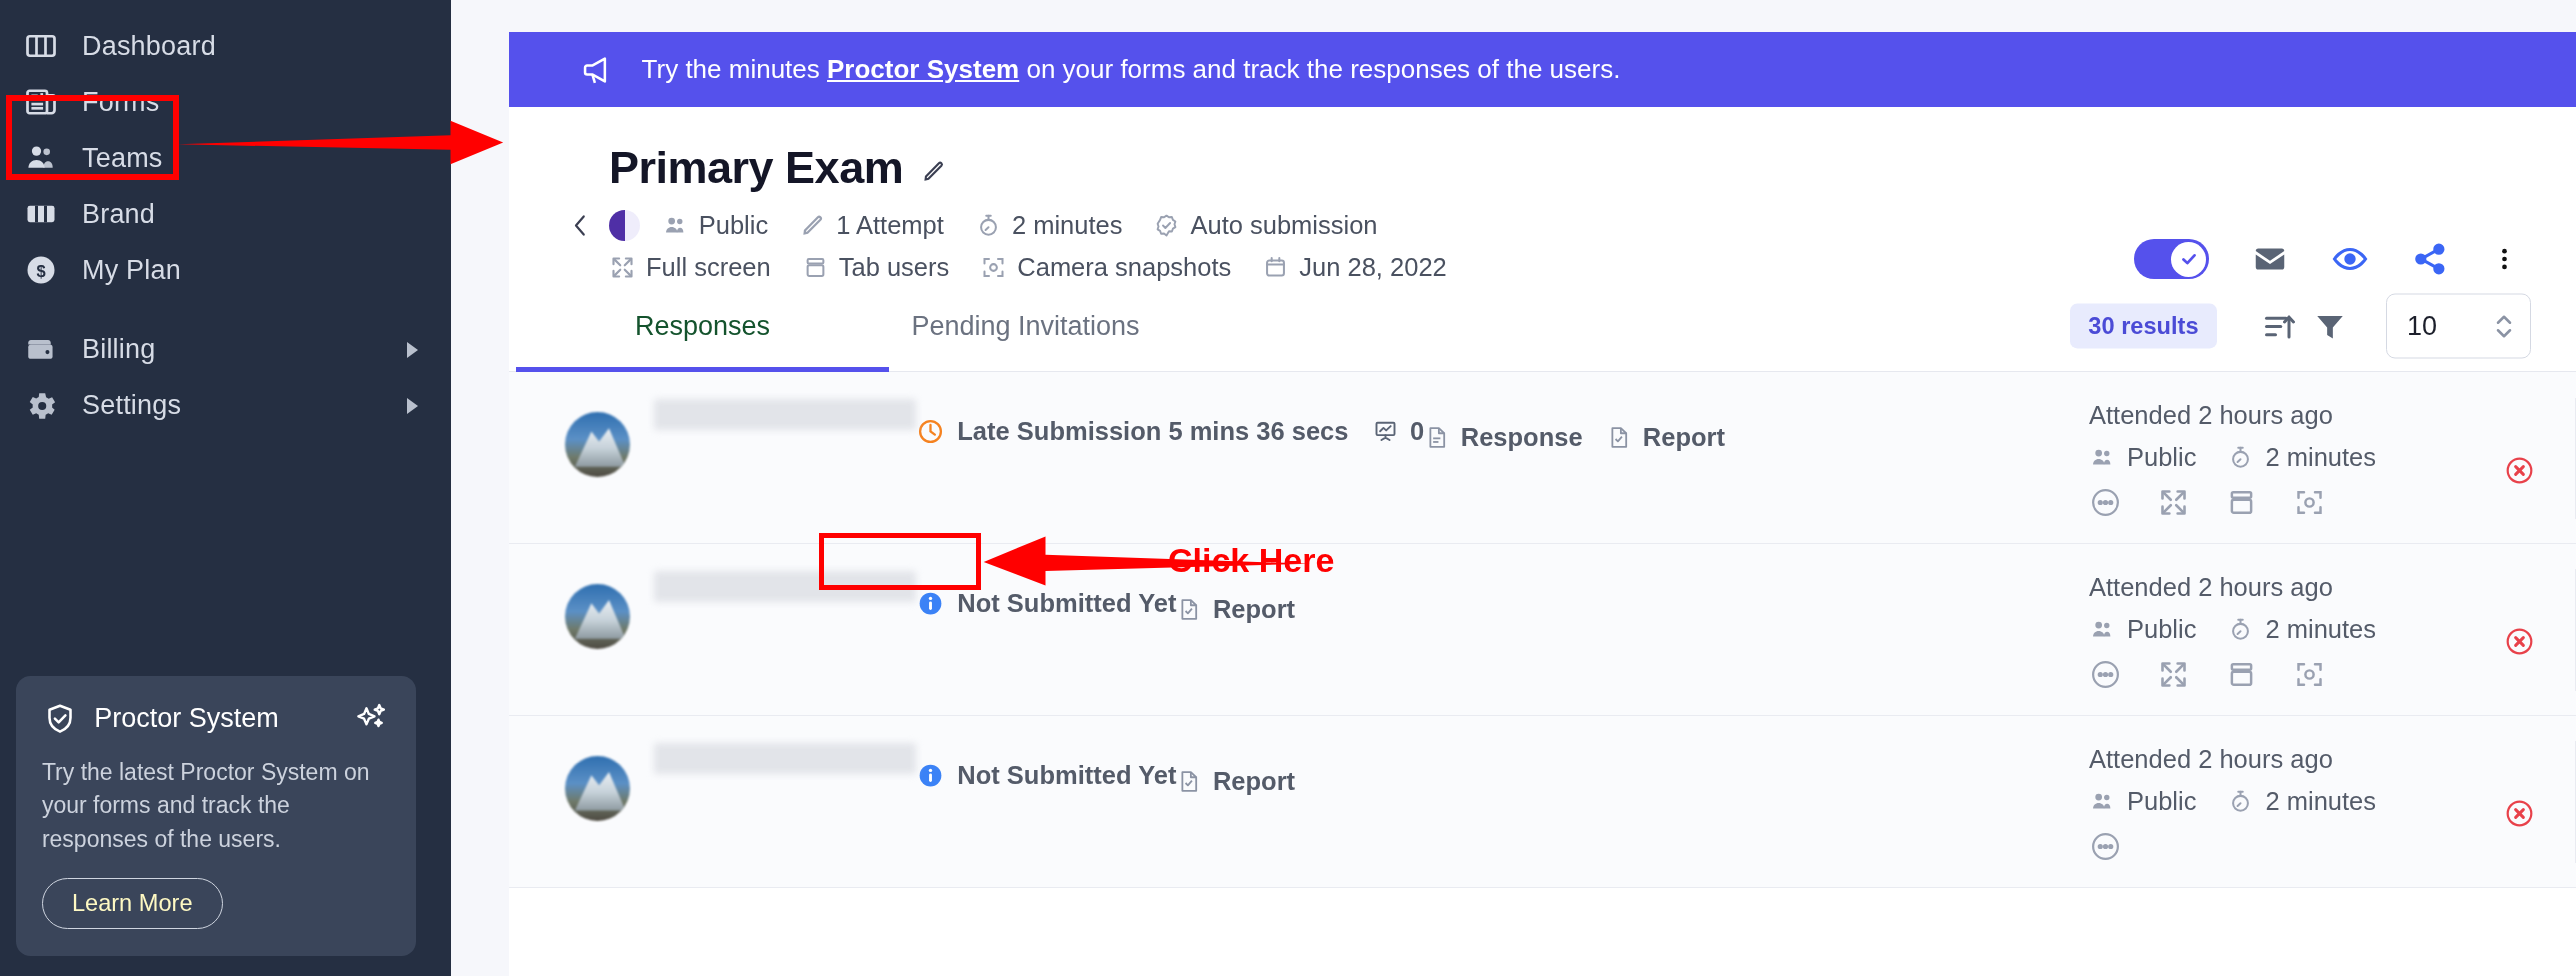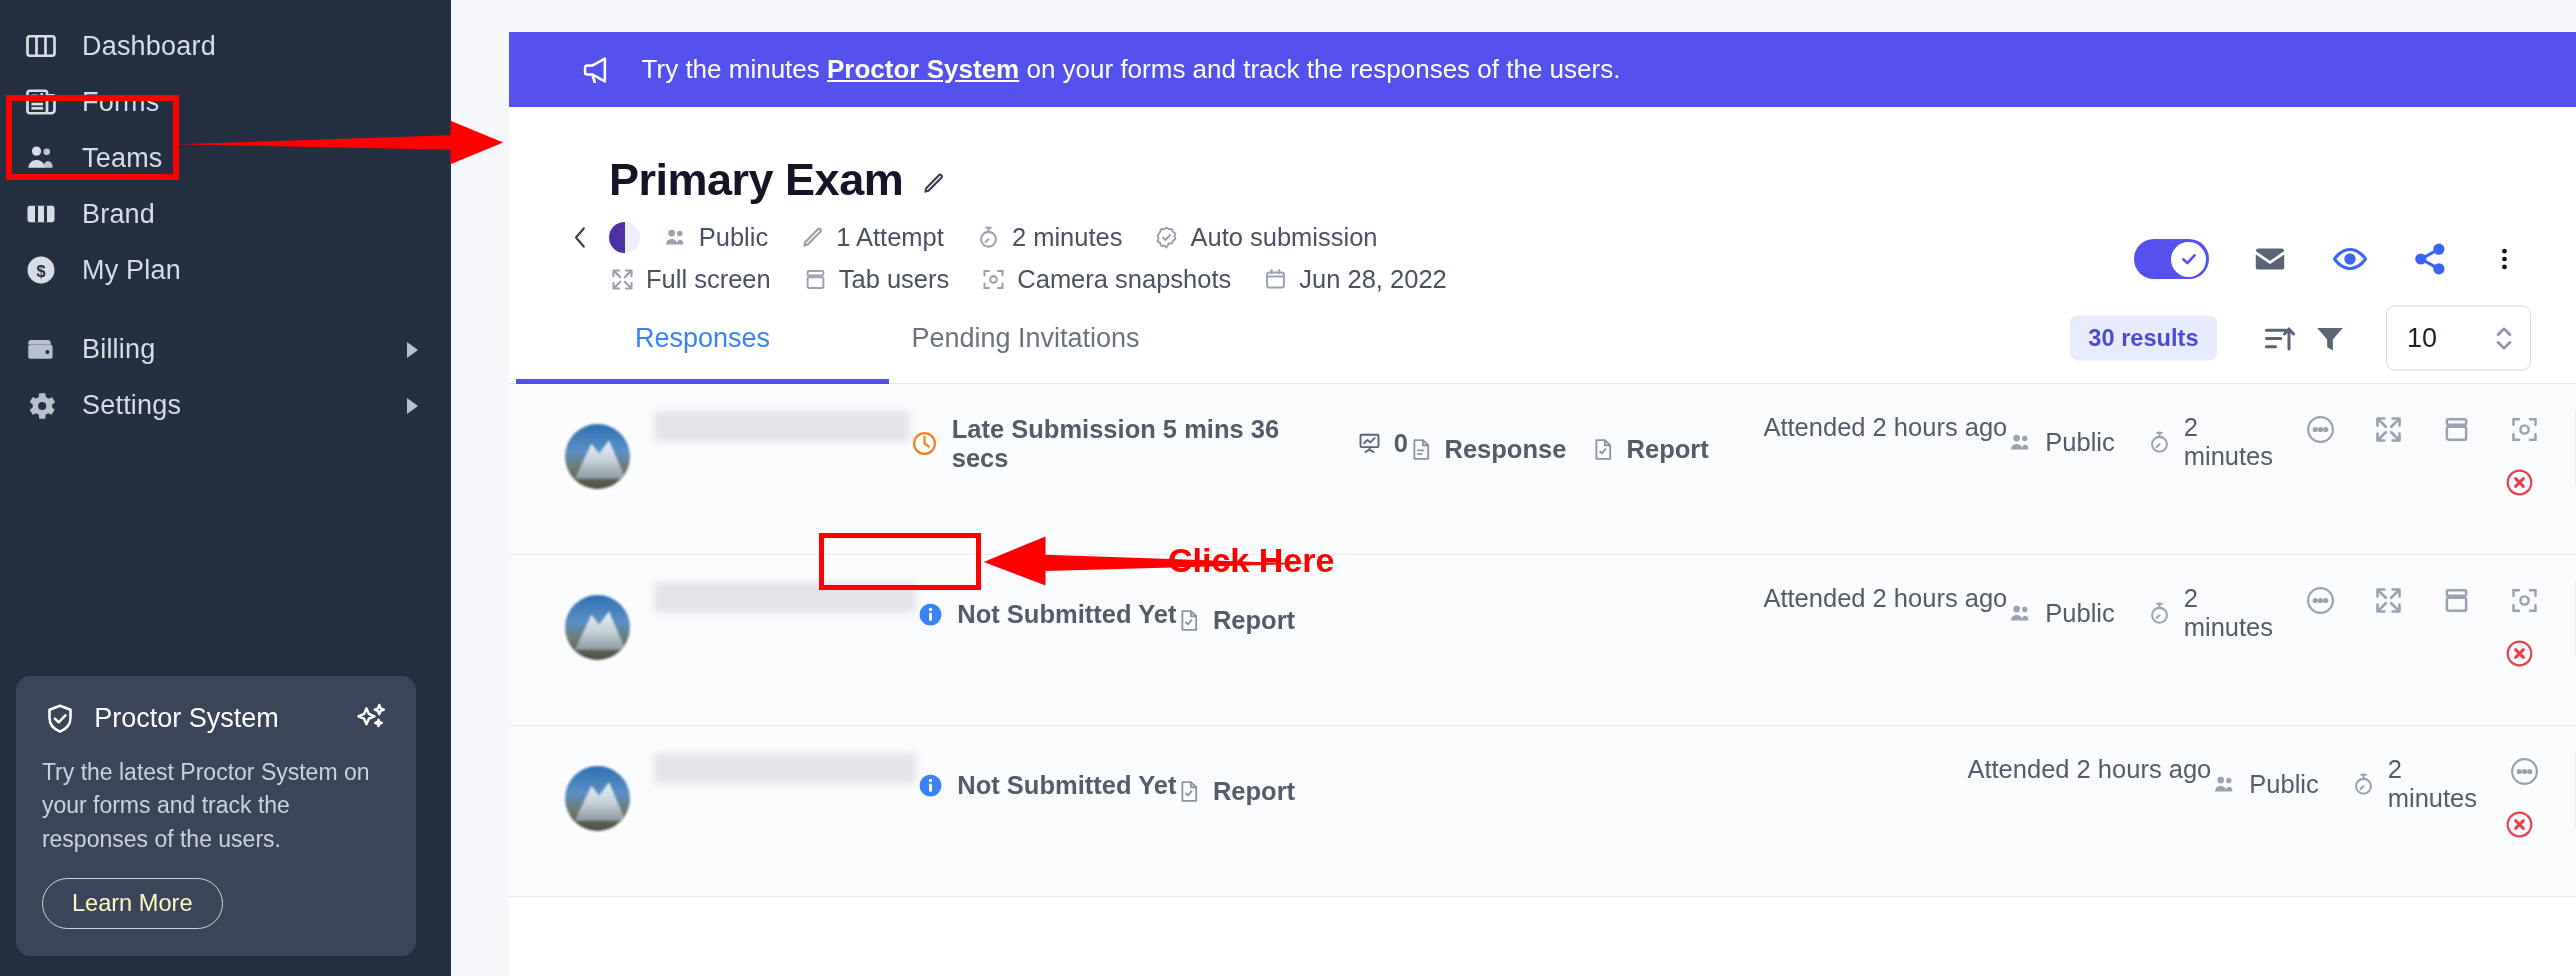--- a/index.html
+++ b/index.html
@@ -99,21 +99,21 @@
     color: #fff;
     margin-top: 32px;
   }
   .banner-ico { width: 38px; height: 38px; flex: 0 0 38px; margin-right: 23.6px; }
   .banner-text { font-size: 26px; white-space: nowrap; }
   .banner-text b { text-decoration: underline; font-weight: 700; }
 
   .head-zone { padding: 22px 0 0 0; }
   .title-row {
     display: flex; align-items: center;
-    padding-left: 100px; margin-top: 25px;
+    padding-left: 100px; margin-top: 13px;
   }
   .page-title { font-size: 45px; font-weight: 700; color: #141627; letter-spacing: -0.5px; }
   .title-edit { width: 27px; height: 27px; margin-left: 16.4px; margin-top: 7.3px; }
 
   .meta-wrap { padding-left: 56px; margin-top: 16.4px; position: relative; }
   .meta-line { display: flex; align-items: center; color: #4a5160; font-size: 25.5px; }
   .meta-line2 { margin-top: 12.7px; padding-left: 44px; }
   .back-chev { width: 31px; height: 31px; margin-right: 12.7px; flex: 0 0 31px; }
   .form-dot {
     width: 31px; height: 31px; border-radius: 50%;
@@ -145,21 +145,21 @@
     height: 91px; position: relative;
     border-bottom: 0.9px solid #e6e8ef;
   }
   .tab {
     font-size: 27px; color: #6b7280;
     padding: 0 0 0 0; margin-left: 0;
     height: 91px; display: flex; align-items: center; justify-content: center;
     width: 191px; cursor: pointer;
   }
   .tab.first { margin-left: 98px; }
-  .tab.active { color: #3b82f6; position: relative; }
+  .tab.active { color: #14532d; position: relative; }
   .tab.active::after {
     content: ''; position: absolute; left: -91px; right: -91px; bottom: 0;
     height: 4.5px; background: #5551ec;
   }
   .tab.second { margin-left: 91px; width: 273px; }
 
   .tabs-right {
     position: absolute; right: 45px; top: 50%; transform: translateY(-50%);
     display: flex; align-items: center;
   }
@@ -209,21 +209,21 @@
   .status-line { display: flex; align-items: center; font-size: 25.5px; color: #545b69; margin-bottom: 11px; }
   .status-line .st-ico { width: 29px; height: 29px; flex: 0 0 29px; margin-right: 12.7px; }
   .chart-chip { display: flex; align-items: center; margin-left: 23.6px; }
   .chart-chip .cc-ico { width: 27px; height: 27px; margin-right: 11px; }
   .links-line { display: flex; align-items: center; font-size: 25.5px; color: #545b69; position: relative; }
   .link-item { display: flex; align-items: center; margin-right: 12.7px; cursor: pointer; white-space: nowrap; }
   .link-item .li-ico { width: 25.5px; height: 27px; flex: 0 0 25.5px; margin-right: 11px; }
   .report-box-pad { padding: 7.3px 20px 7.3px 11px; }
 
   .row-right {
-    flex: 0 0 509px; display: flex; align-items: flex-start;
+    flex: 0 0 509px; display: flex; flex-direction: column; align-items: flex-start;
     padding-left: 22px; position: relative; padding-top: 3.6px;
   }
   .attended { font-size: 25.5px; color: #545b69; margin-bottom: 12.7px; white-space: nowrap; }
   .right-meta { display: flex; align-items: center; font-size: 25.5px; color: #545b69; margin-bottom: 14.5px; }
   .right-meta .rm-item { display: flex; align-items: center; margin-right: 31px; }
   .right-meta .rm-ico { width: 27px; height: 27px; flex: 0 0 27px; margin-right: 11px; }
   .right-icons { display: flex; align-items: center; }
   .right-icons .ri { width: 33px; height: 33px; margin-right: 35px; cursor: pointer; }
   .close-x {
     position: absolute; right: 40px; top: 56px;

